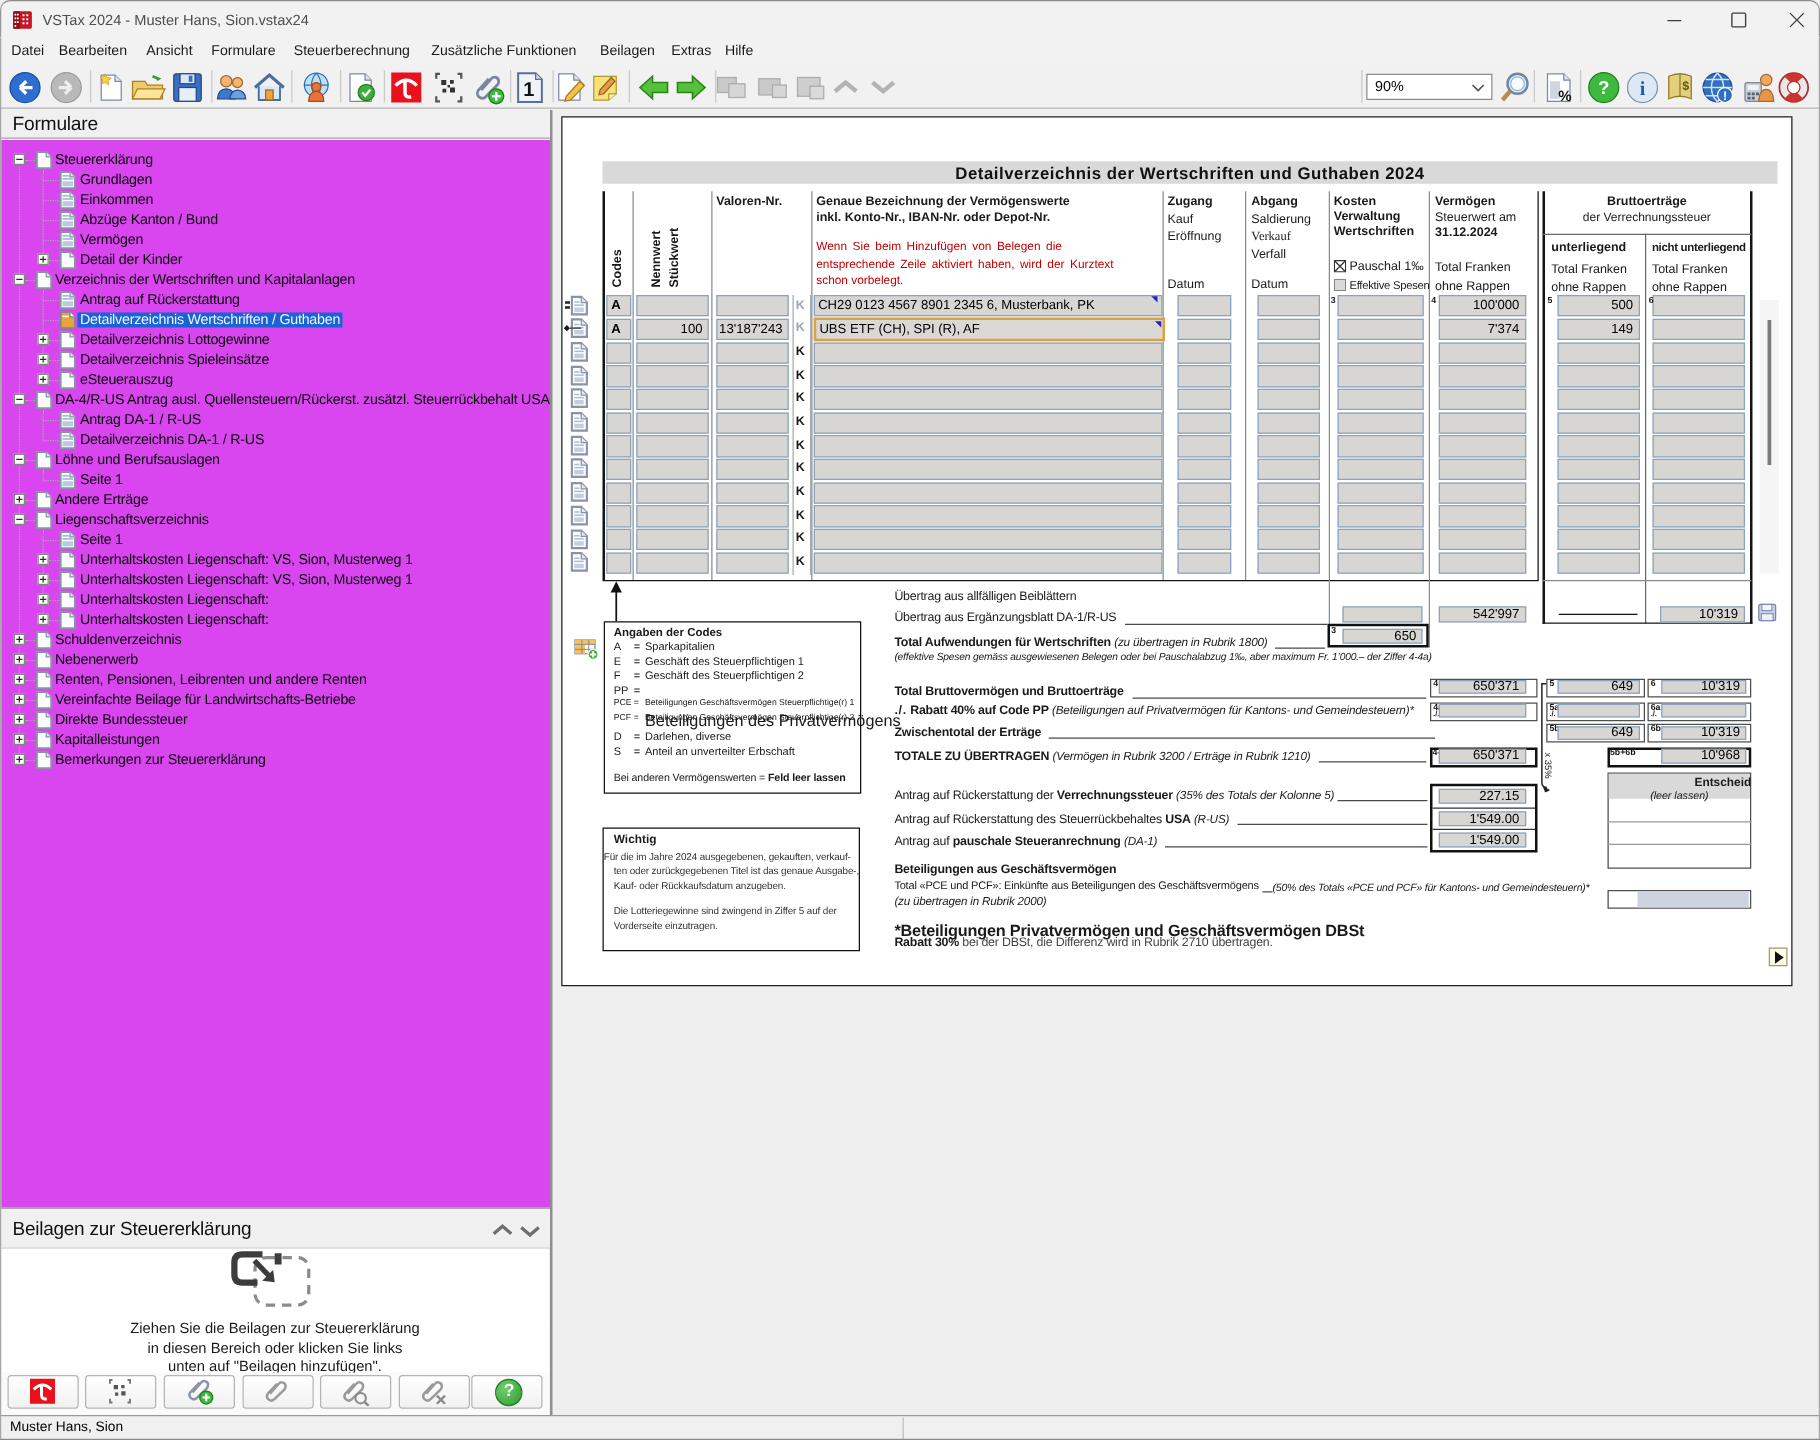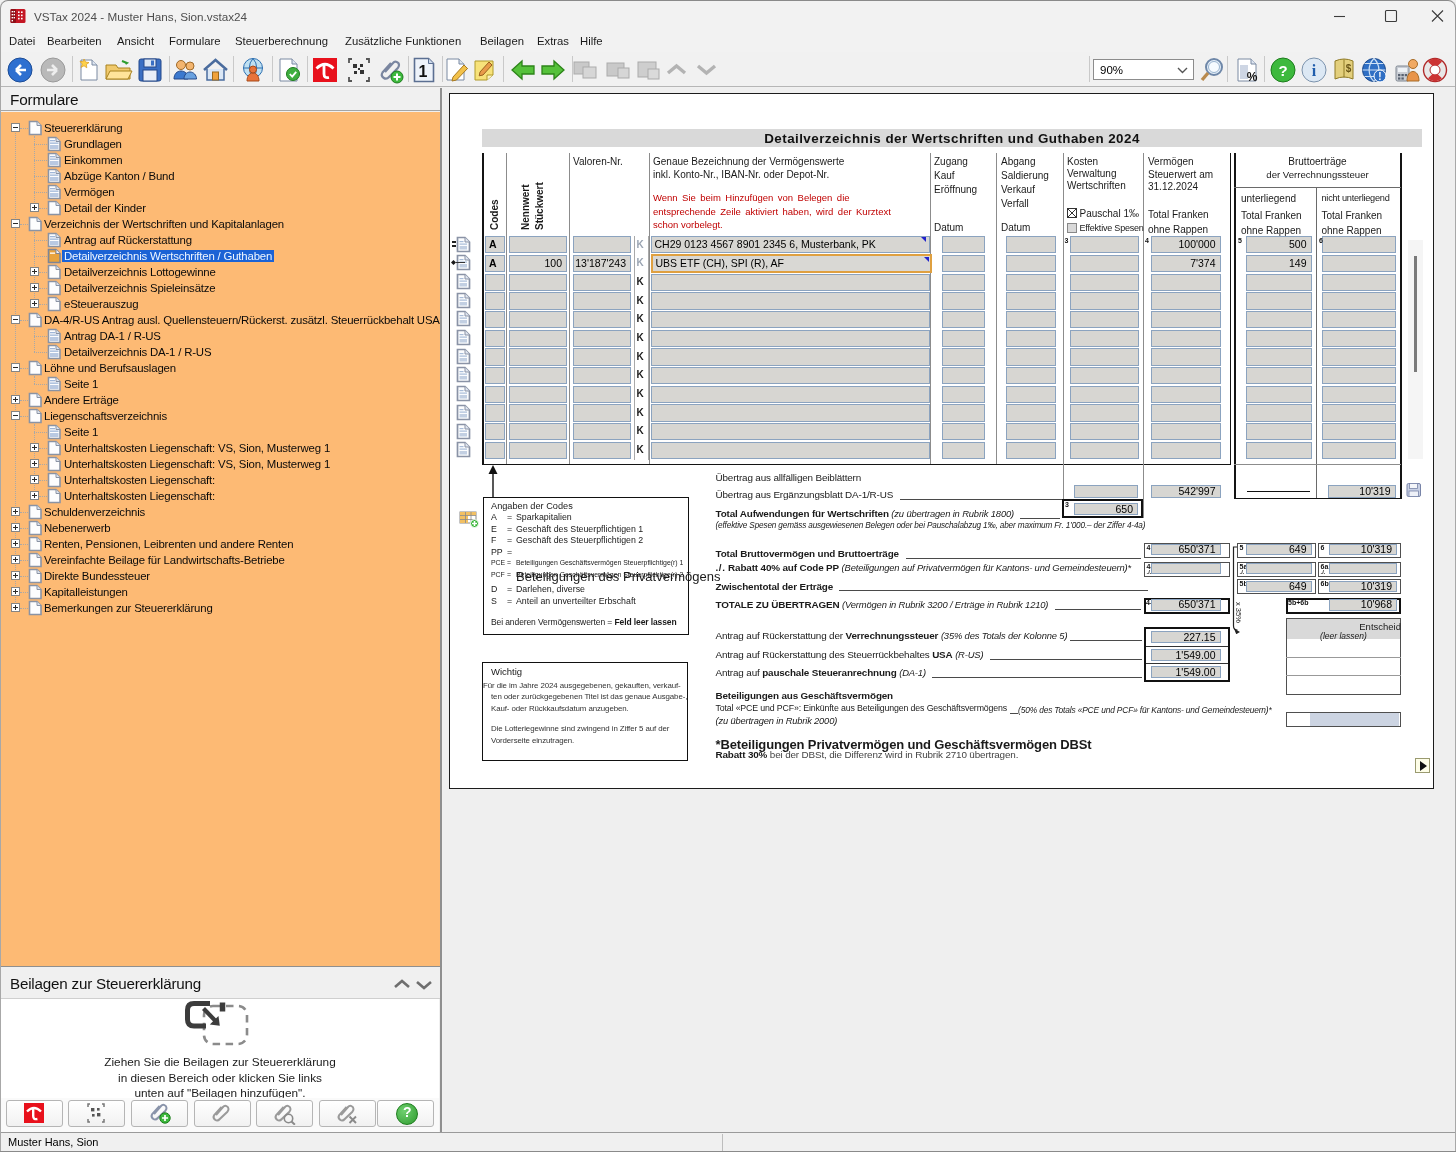--- a/index.html
+++ b/index.html
@@ -6,42 +6,42 @@
 .abs{position:absolute}
 #titlebar{position:absolute;left:0;top:0;width:1456px;height:30px;background:#f2f2f2;border-top:1.5px solid #8a8a8a;border-left:1px solid #999;border-right:1px solid #999;border-radius:8px 8px 0 0}
 #titletext{position:absolute;left:33px;top:9px;font-size:11.7px;color:#4e4e4e}
 #menubar{position:absolute;left:0;top:30px;width:1456px;height:22px;background:#f2f2f2}
 .mi{position:absolute;top:4.5px;font-size:11.3px;color:#1a1a1a}
 #toolbar{position:absolute;left:0;top:52px;width:1456px;height:35px;background:#f1f1f1;border-bottom:1px solid #b6b6b6}
 .tsep{position:absolute;top:4px;height:26px;width:1px;background:#c9c9c9}
 .tico{position:absolute;top:5px}
 #lpanel{position:absolute;left:0;top:88px;width:441px;height:878px}
 #lphead{position:absolute;left:1px;top:0;width:439px;height:23px;background:#f0f0f0;font-size:15.4px;letter-spacing:-0.2px;color:#111;padding-left:9px;padding-top:3px;border-bottom:1px solid #a5a5a5}
-#tree{position:absolute;left:1px;top:24px;width:439px;height:854px;background:#fdba74;overflow:hidden}
+#tree{position:absolute;left:1px;top:24px;width:439px;height:854px;background:#d946ef;overflow:hidden}
 .trow{position:absolute;left:0;height:16px;width:438px;font-size:11.4px;letter-spacing:-0.18px;white-space:nowrap}
 .texp{position:absolute;width:9px;height:9px;background:#fff;border:1px solid #848484;top:3px}
 .texp i{position:absolute;left:1px;top:3px;width:5px;height:1px;background:#2b2b2b}
 .texp.p b{position:absolute;left:3px;top:1px;width:1px;height:5px;background:#2b2b2b}
 .ticon{position:absolute;top:0px}
 .ttx{position:absolute;top:1.5px;color:#0a0a0a}
 .tsel{background:#1b62d5;color:#eef6ff;padding:0 2px;margin-left:-2px}
 .dots-v{position:absolute;width:1px;border-left:1px dotted #a8a8a8}
 .dots-h{position:absolute;height:1px;border-top:1px dotted #a8a8a8}
 #beilagen{position:absolute;left:0;top:966px;width:441px;height:166px;border-top:1px solid #8f8f8f}
 #bhead{position:absolute;left:1px;top:1px;width:439px;height:31px;background:#f0f0f0;font-size:15.2px;letter-spacing:-0.2px;color:#111;padding-left:9px;padding-top:7px;border-bottom:1px solid #cfcfcf}
 #bdrop{position:absolute;left:1px;top:32px;width:438px;height:65px;background:#fff}
 #btxt{position:absolute;left:1px;top:88px;width:438px;background:#fff;height:45px;font-size:11.8px;text-align:center;line-height:15.7px;color:#1a1a1a}
 #bbtns{position:absolute;left:1px;top:131px;width:438px;height:35px;background:#fafafa}
 .bbtn{position:absolute;top:2px;width:57px;height:27px;background:linear-gradient(#ffffff,#f1f1f1);border:1px solid #b5b5b5;border-radius:3px}
 #statusbar{position:absolute;left:0;top:1132px;width:1456px;height:20px;background:#f0f0f0;border-top:1px solid #9a9a9a;font-size:11px}
 #main{position:absolute;left:443px;top:88px;width:1013px;height:1044px;background:#efefef}
 #page{position:absolute;left:6px;top:5px;width:985px;height:696px;background:#fff;border:1px solid #1c1c1c}
 
 .f{position:absolute;font-size:10px;color:#1a1a1a;white-space:nowrap}
-.fb{font-weight:normal}
+.fb{font-weight:bold}
 .fi{font-style:italic}
 .red{position:absolute;white-space:nowrap;color:#c00000;font-weight:normal;font-size:9.5px}
 .vln{position:absolute;width:1px;background:#8c8c8c}
 .hln{position:absolute;height:1px;background:#8c8c8c}
 .bvln{position:absolute;background:#141414}
 .bhln{position:absolute;background:#141414}
 .in{position:absolute;background:#d7d6d2;border:1px solid #8ba3bf;font-size:10.5px;line-height:15px}
 .num{text-align:right;padding-right:4px}
 .lft{text-align:left;padding-left:3px}
 .tiny{position:absolute;font-size:7px;font-weight:bold;color:#111}
@@ -738,21 +738,21 @@
 <div class="f fb" style="left:203px;top:74.5px;">inkl. Konto-Nr., IBAN-Nr. oder Depot-Nr.</div>
 <div class="red" style="left:203px;top:98px;word-spacing:1.8px">Wenn Sie beim Hinzufügen von Belegen die</div>
 <div class="red" style="left:203px;top:111.5px;word-spacing:1.8px">entsprechende Zeile aktiviert haben, wird der Kurztext</div>
 <div class="red" style="left:203px;top:125px;">schon vorbelegt.</div>
 <div class="f fb" style="left:484px;top:62px;">Zugang</div>
 <div class="f" style="left:484px;top:76px;">Kauf</div>
 <div class="f" style="left:484px;top:90px;">Eröffnung</div>
 <div class="f" style="left:484px;top:127.5px;">Datum</div>
 <div class="f fb" style="left:551px;top:62px;">Abgang</div>
 <div class="f" style="left:551px;top:76px;">Saldierung</div>
-<div class="f" style="left:551px;top:90px;">Verkauf</div>
+<div class="f" style="left:551px;top:90px;font-family:Liberation Serif, serif;">Verkauf</div>
 <div class="f" style="left:551px;top:104px;">Verfall</div>
 <div class="f" style="left:551px;top:127.5px;">Datum</div>
 <div class="f fb" style="left:617px;top:62px;">Kosten</div>
 <div class="f fb" style="left:617px;top:74px;">Verwaltung</div>
 <div class="f fb" style="left:617px;top:86px;">Wertschriften</div>
 <svg class="abs" style="left:616.5px;top:113.5px" width="10" height="10" viewBox="0 0 10 10">
         <rect x="0.5" y="0.5" width="9" height="9" fill="#fff" stroke="#333"></rect>
         <path d="M1 1l8 8M9 1L1 9" stroke="#333" stroke-width="1"></path>
       </svg>
 <div class="f" style="left:629.5px;top:114px;">Pauschal 1‰</div>

